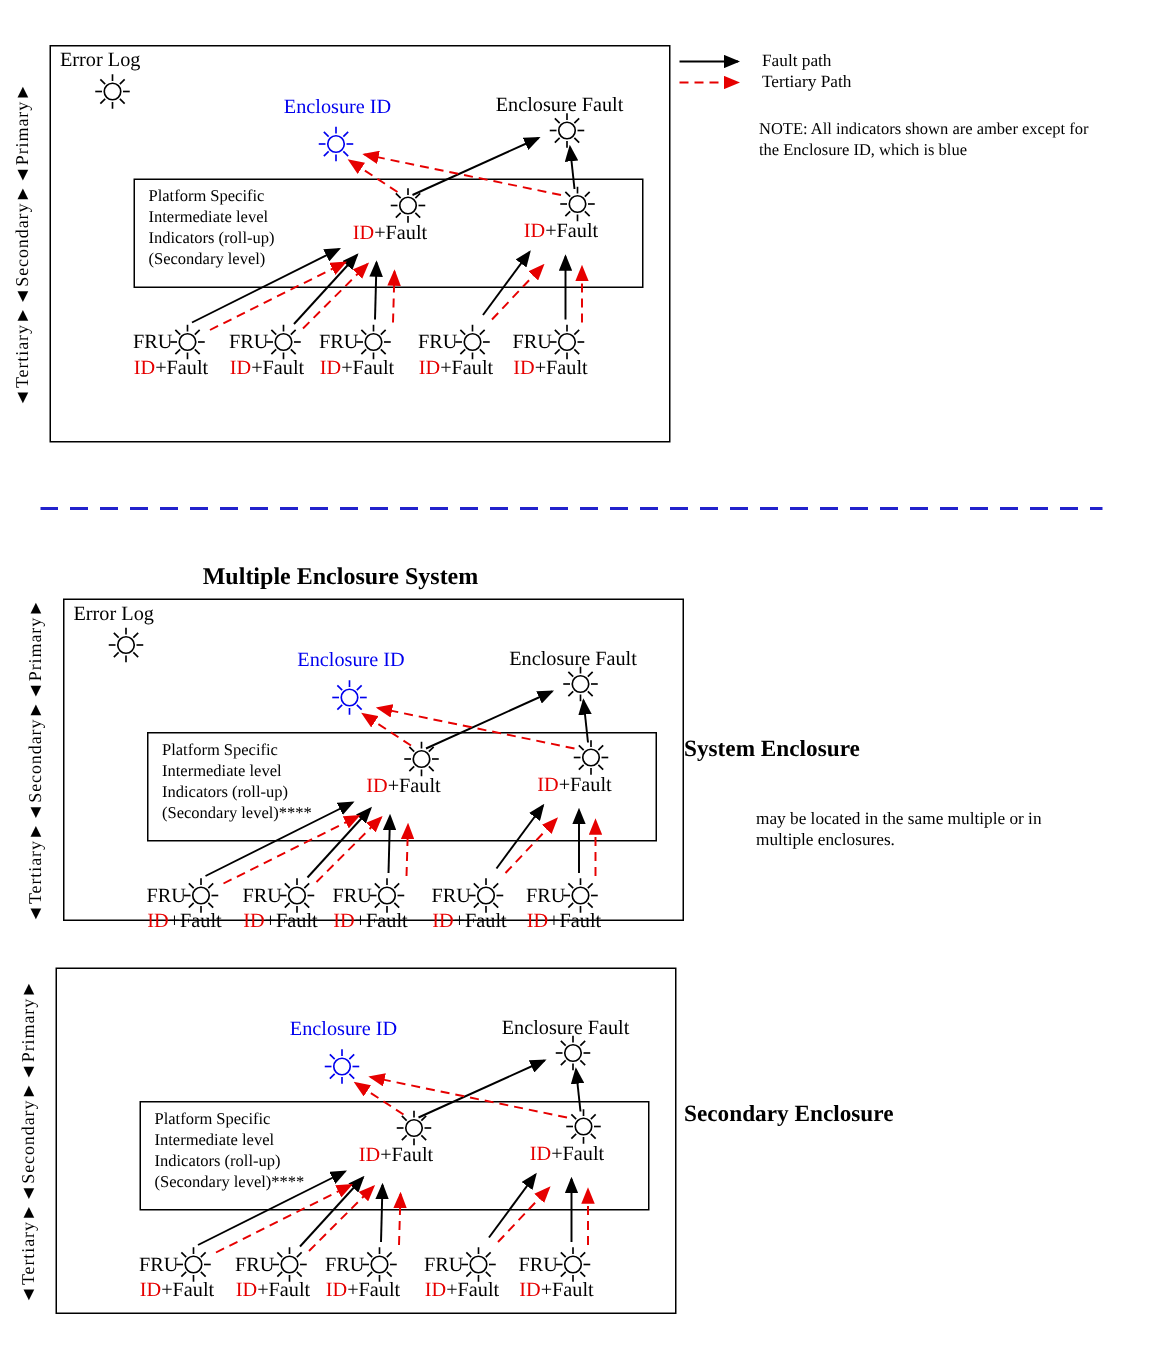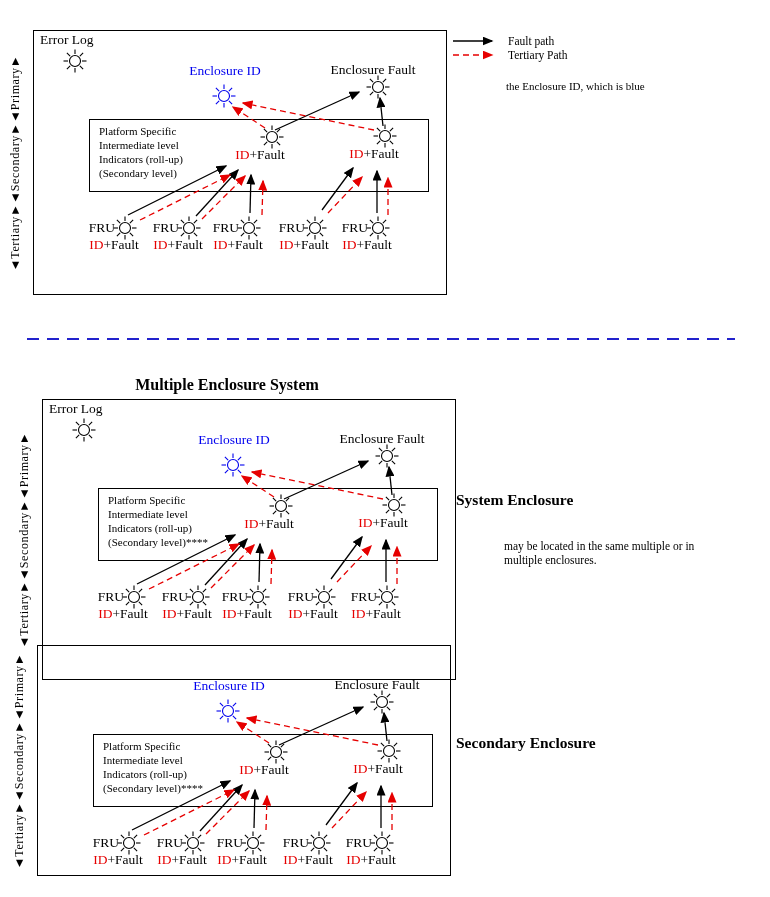--- a/index.html
+++ b/index.html
@@ -75,20 +75,21 @@
     <span class="llbl">Fault path</span>
   </div>
   <div class="lrow">
     <svg width="52" height="10">
         <line class="il" x1="1" y1="5" x2="40" y2="5" marker-end="url(#mR)"></line>
       </svg>
     <span class="llbl">Tertiary Path</span>
   </div>
 </div>
 <div class="notes">
+  <div>NOTE: All indicators shown are amber except for</div>
   <div>the Enclosure ID, which is blue</div>
 </div>
 
 <div class="diagram" style="left:33px; top:30px; width:414px; height:265px;">
   <div class="axis">
       <span>◄Tertiary►◄Secondary►◄Primary►</span>
     </div>
   <div class="obox"></div>
   <div class="ibox"></div>
   <svg class="wires" width="414" height="265">
@@ -136,21 +137,21 @@
   <div class="lbl fru-lbl" style="left:293px; top:190px;">FRU</div>
   <div class="lbl ctr" style="left:36px;  top:207px; width:90px;"><span class="red">ID</span><span>+Fault</span></div>
   <div class="lbl ctr" style="left:100px; top:207px; width:90px;"><span class="red">ID</span><span>+Fault</span></div>
   <div class="lbl ctr" style="left:160px; top:207px; width:90px;"><span class="red">ID</span><span>+Fault</span></div>
   <div class="lbl ctr" style="left:226px; top:207px; width:90px;"><span class="red">ID</span><span>+Fault</span></div>
   <div class="lbl ctr" style="left:289px; top:207px; width:90px;"><span class="red">ID</span><span>+Fault</span></div>
 </div>
 
 <div class="divider"></div>
 
-<div class="diagram" style="left:42px; top:399px; width:414px; height:281px;">
+<div class="diagram" style="left:42px; top:399px; width:414px; height:215px;">
   <div class="dtitle">Multiple Enclosure System</div>
   <div class="axis">
       <span>◄Tertiary►◄Secondary►◄Primary►</span>
     </div>
   <div class="obox"></div>
   <div class="ibox"></div>
   <svg class="wires" width="414" height="231">
     <line class="fl" x1="95" y1="185" x2="193" y2="136" marker-end="url(#mB)"></line>
     <line class="fl" x1="163" y1="186" x2="205" y2="140" marker-end="url(#mB)"></line>
     <line class="fl" x1="217" y1="183" x2="218" y2="145" marker-end="url(#mB)"></line>

